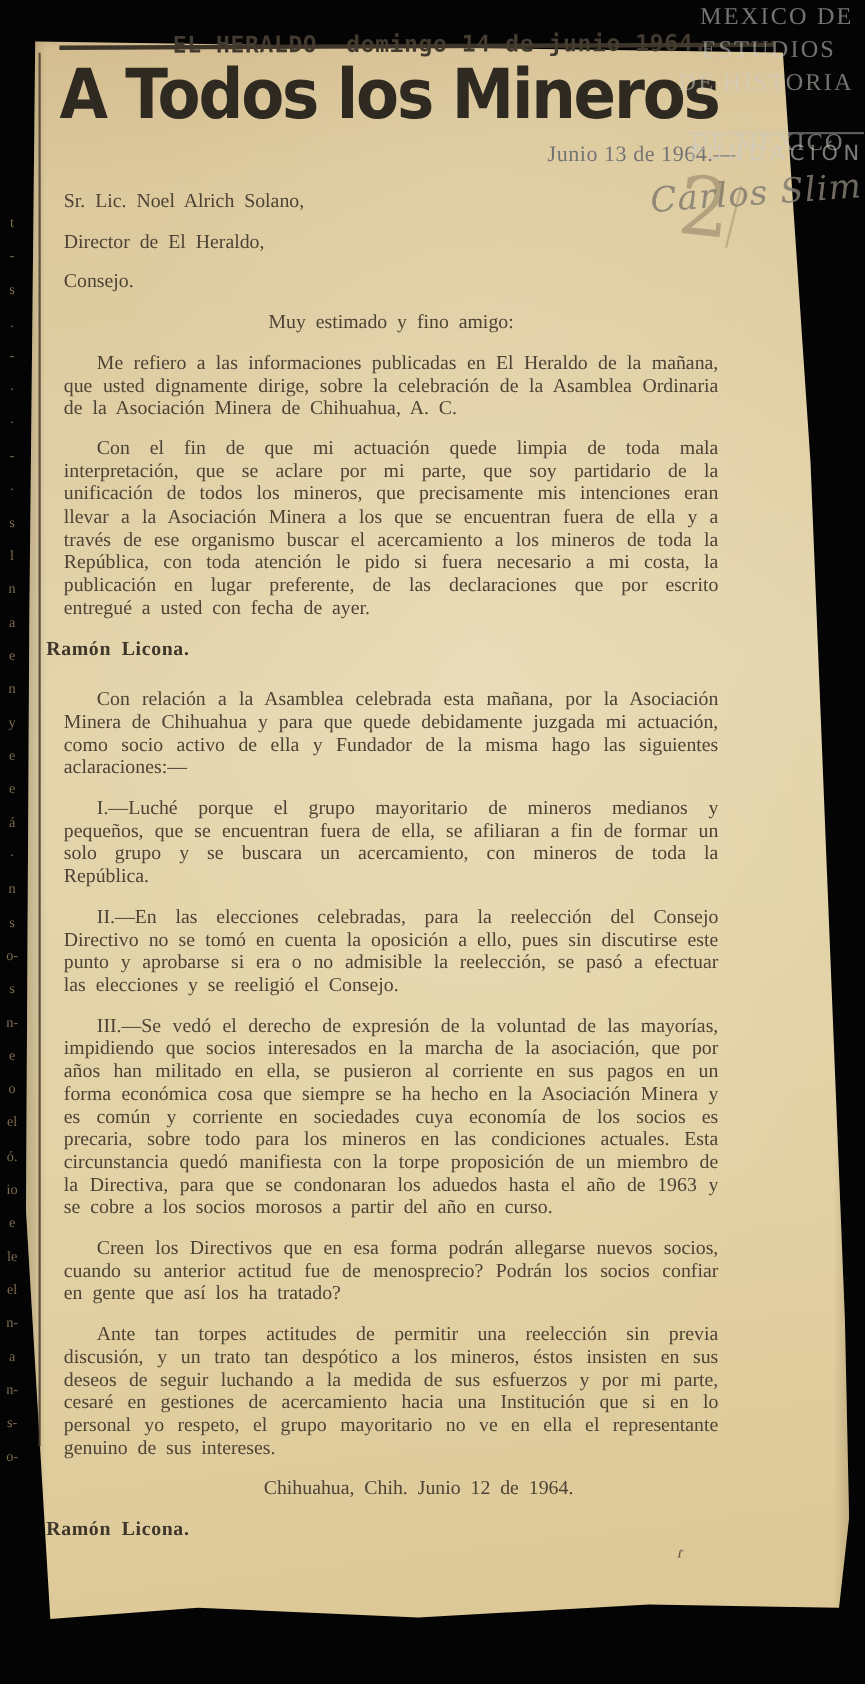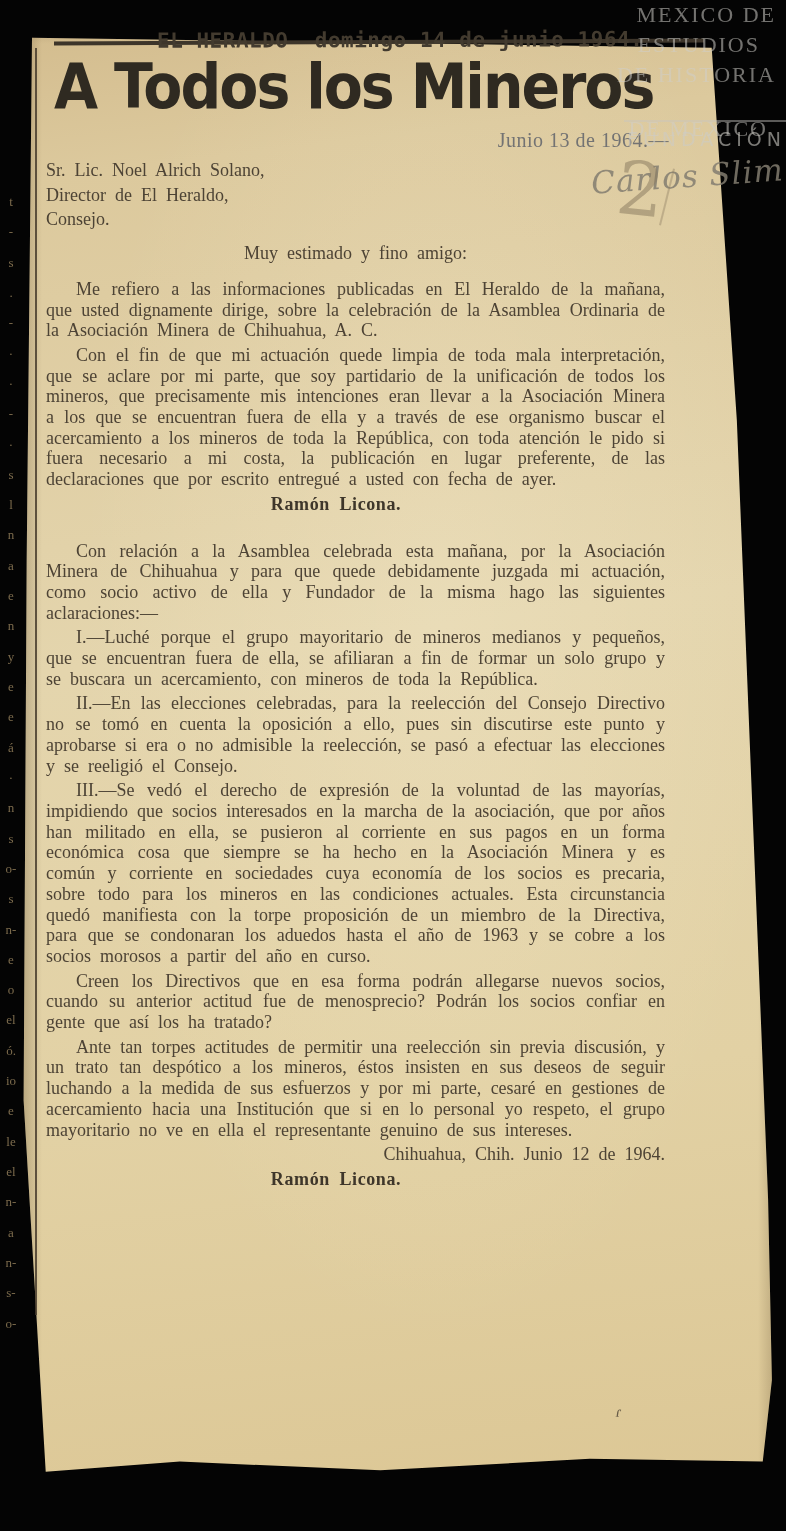--- a/index.html
+++ b/index.html
@@ -48,30 +48,30 @@
   .dateline{
     position:absolute;left:42px;top:129px;width:627px;
     text-align:right;font-size:20px;color:#737373;letter-spacing:.5px;
   }
   
   .body{
     position:absolute;left:42px;top:156px;width:627px;
     font-size:18px;line-height:20.7px;color:#4d4335;
     text-align:justify;word-spacing:4.5px;
   }
-  .body p{margin:4px;text-indent:30px;}
+  .body p{margin:16px;text-indent:30px;}
   .body .plain{text-indent:0;text-align:left;}
   .salutation{margin-top:13px !important;text-indent:0 !important;text-align:center;}
   .first-para{margin-top:15px !important;}
   .sig-row{
-    text-align:center;padding-right:39px;font-weight:bold;letter-spacing:.6px;
+    text-align:left;padding-right:39px;font-weight:bold;letter-spacing:.6px;
     color:#3e362a;margin:1px 0 26px !important;text-indent:0 !important;
   }
   .section-start{margin-top:10px !important;}
-  .place-date{text-indent:50px !important;text-align:right;margin-top:4px !important;}
+  .place-date{text-indent:50px !important;text-align:center;margin-top:4px !important;}
   .sig-final{margin-bottom:0 !important;}
   
   .watermark{position:absolute;right:0;top:0;width:200px;pointer-events:none;}
   .wm-line{
     position:absolute;right:10px;white-space:nowrap;
     font-family:"Liberation Serif",serif;font-size:22px;letter-spacing:2px;
     color:rgba(208,206,200,.55);
   }
   .wm-1{top:2px;}
   .wm-2{top:32px;right:26px;}

